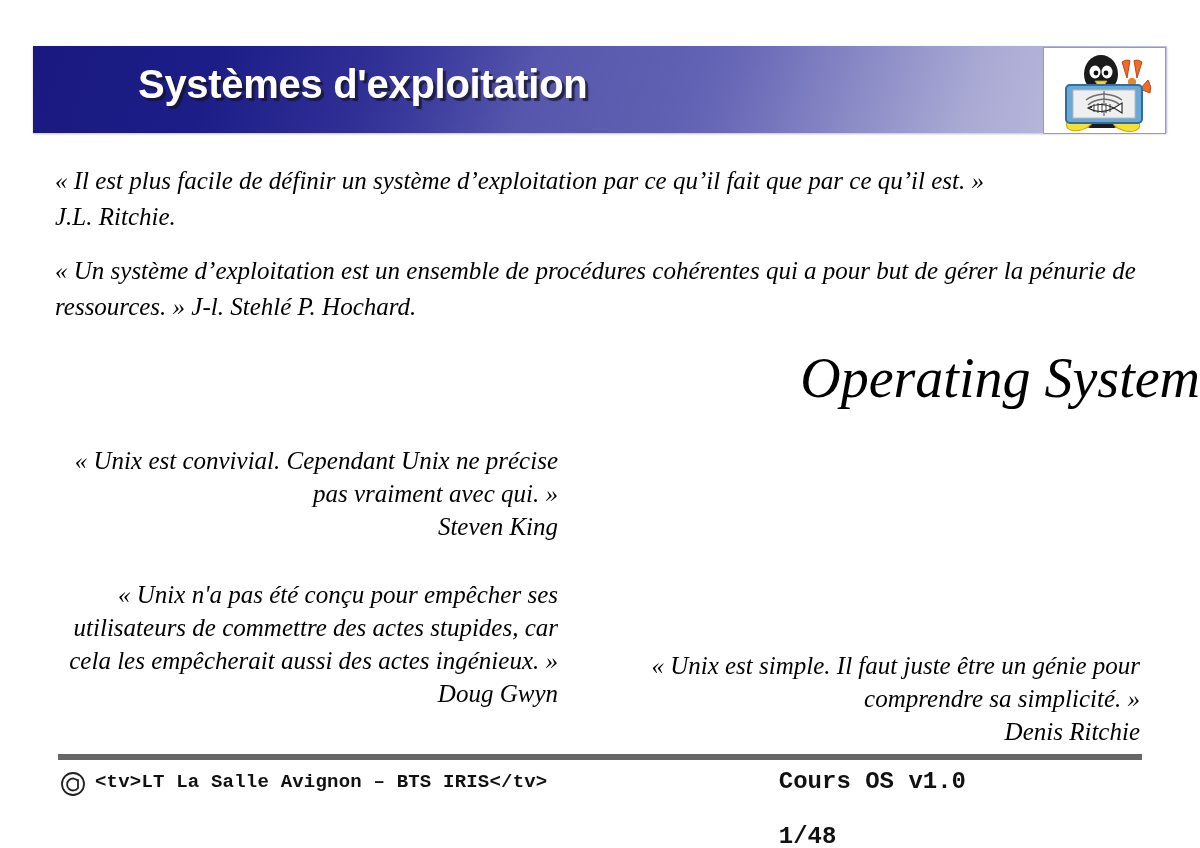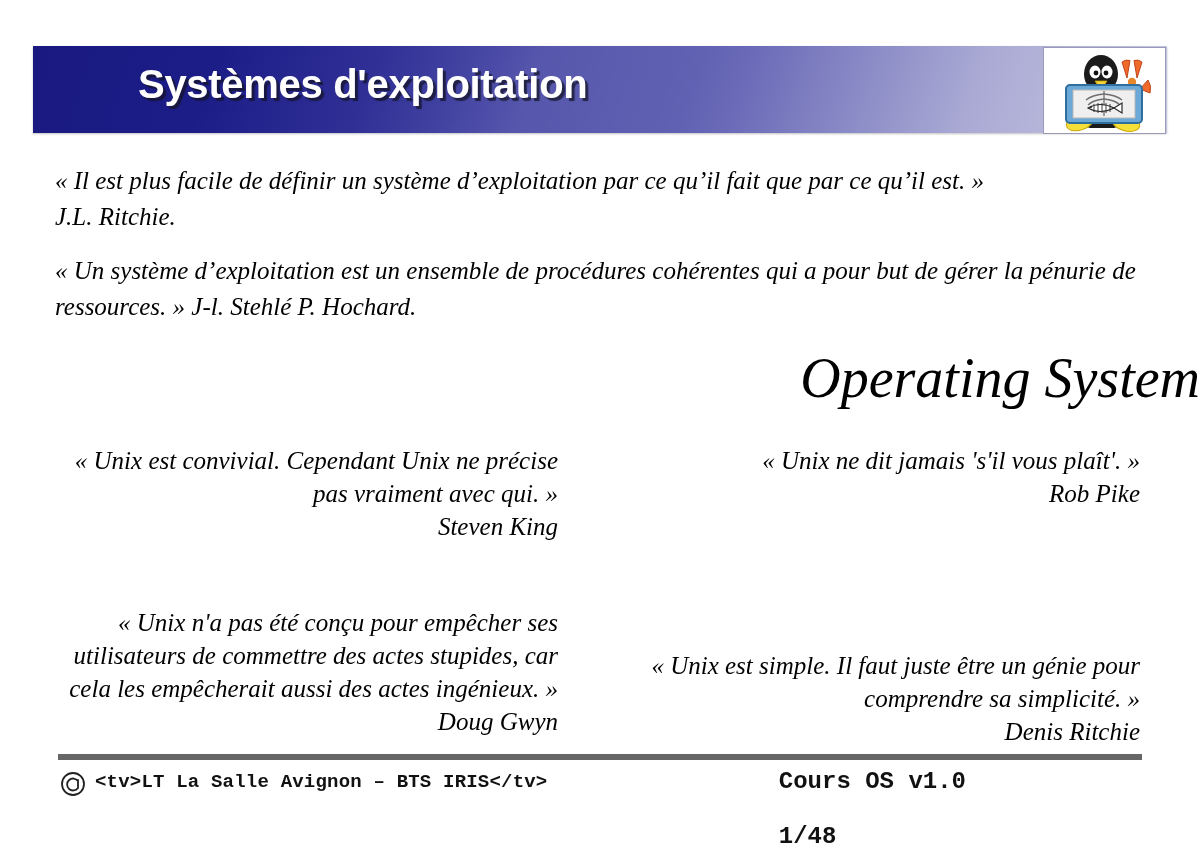--- a/index.html
+++ b/index.html
@@ -119,21 +119,21 @@
   }
   .col-right {
     left: 640px;
     width: 500px;
     font-size: 25px;
     line-height: 33px;
     text-align: right;
   }
 
   .q-l1 { top: 444px; }
-  .q-l2 { top: 606px; }
+  .q-l2 { top: 578px; }
   .q-r1 { top: 444px; }
   .q-r2 { top: 649px; }
 
   
   .footer-rule {
     position: absolute;
     left: 58px;
     top: 754px;
     width: 1084px;
     height: 6px;
@@ -251,25 +251,20 @@
     <br>
     <span>Steven King</span>
   </div>
 
   <div class="quote col-left q-l2">
     <span>« Unix n'a pas été conçu pour empêcher ses utilisateurs de commettre des actes stupides, car cela les empêcherait aussi des actes ingénieux. »</span>
     <br>
     <span>Doug Gwyn</span>
   </div>
 
-  <div class="quote col-right q-r1">
-    <span>« Unix ne dit jamais 's'il vous plaît'. »</span>
-    <br>
-    <span>Rob Pike</span>
-  </div>
 
   <div class="quote col-right q-r2">
     <span>« Unix est simple. Il faut juste être un génie pour comprendre sa simplicité. »</span>
     <br>
     <span>Denis Ritchie</span>
   </div>
 
   <div class="footer-rule"></div>
 
   <div class="footer-left">

